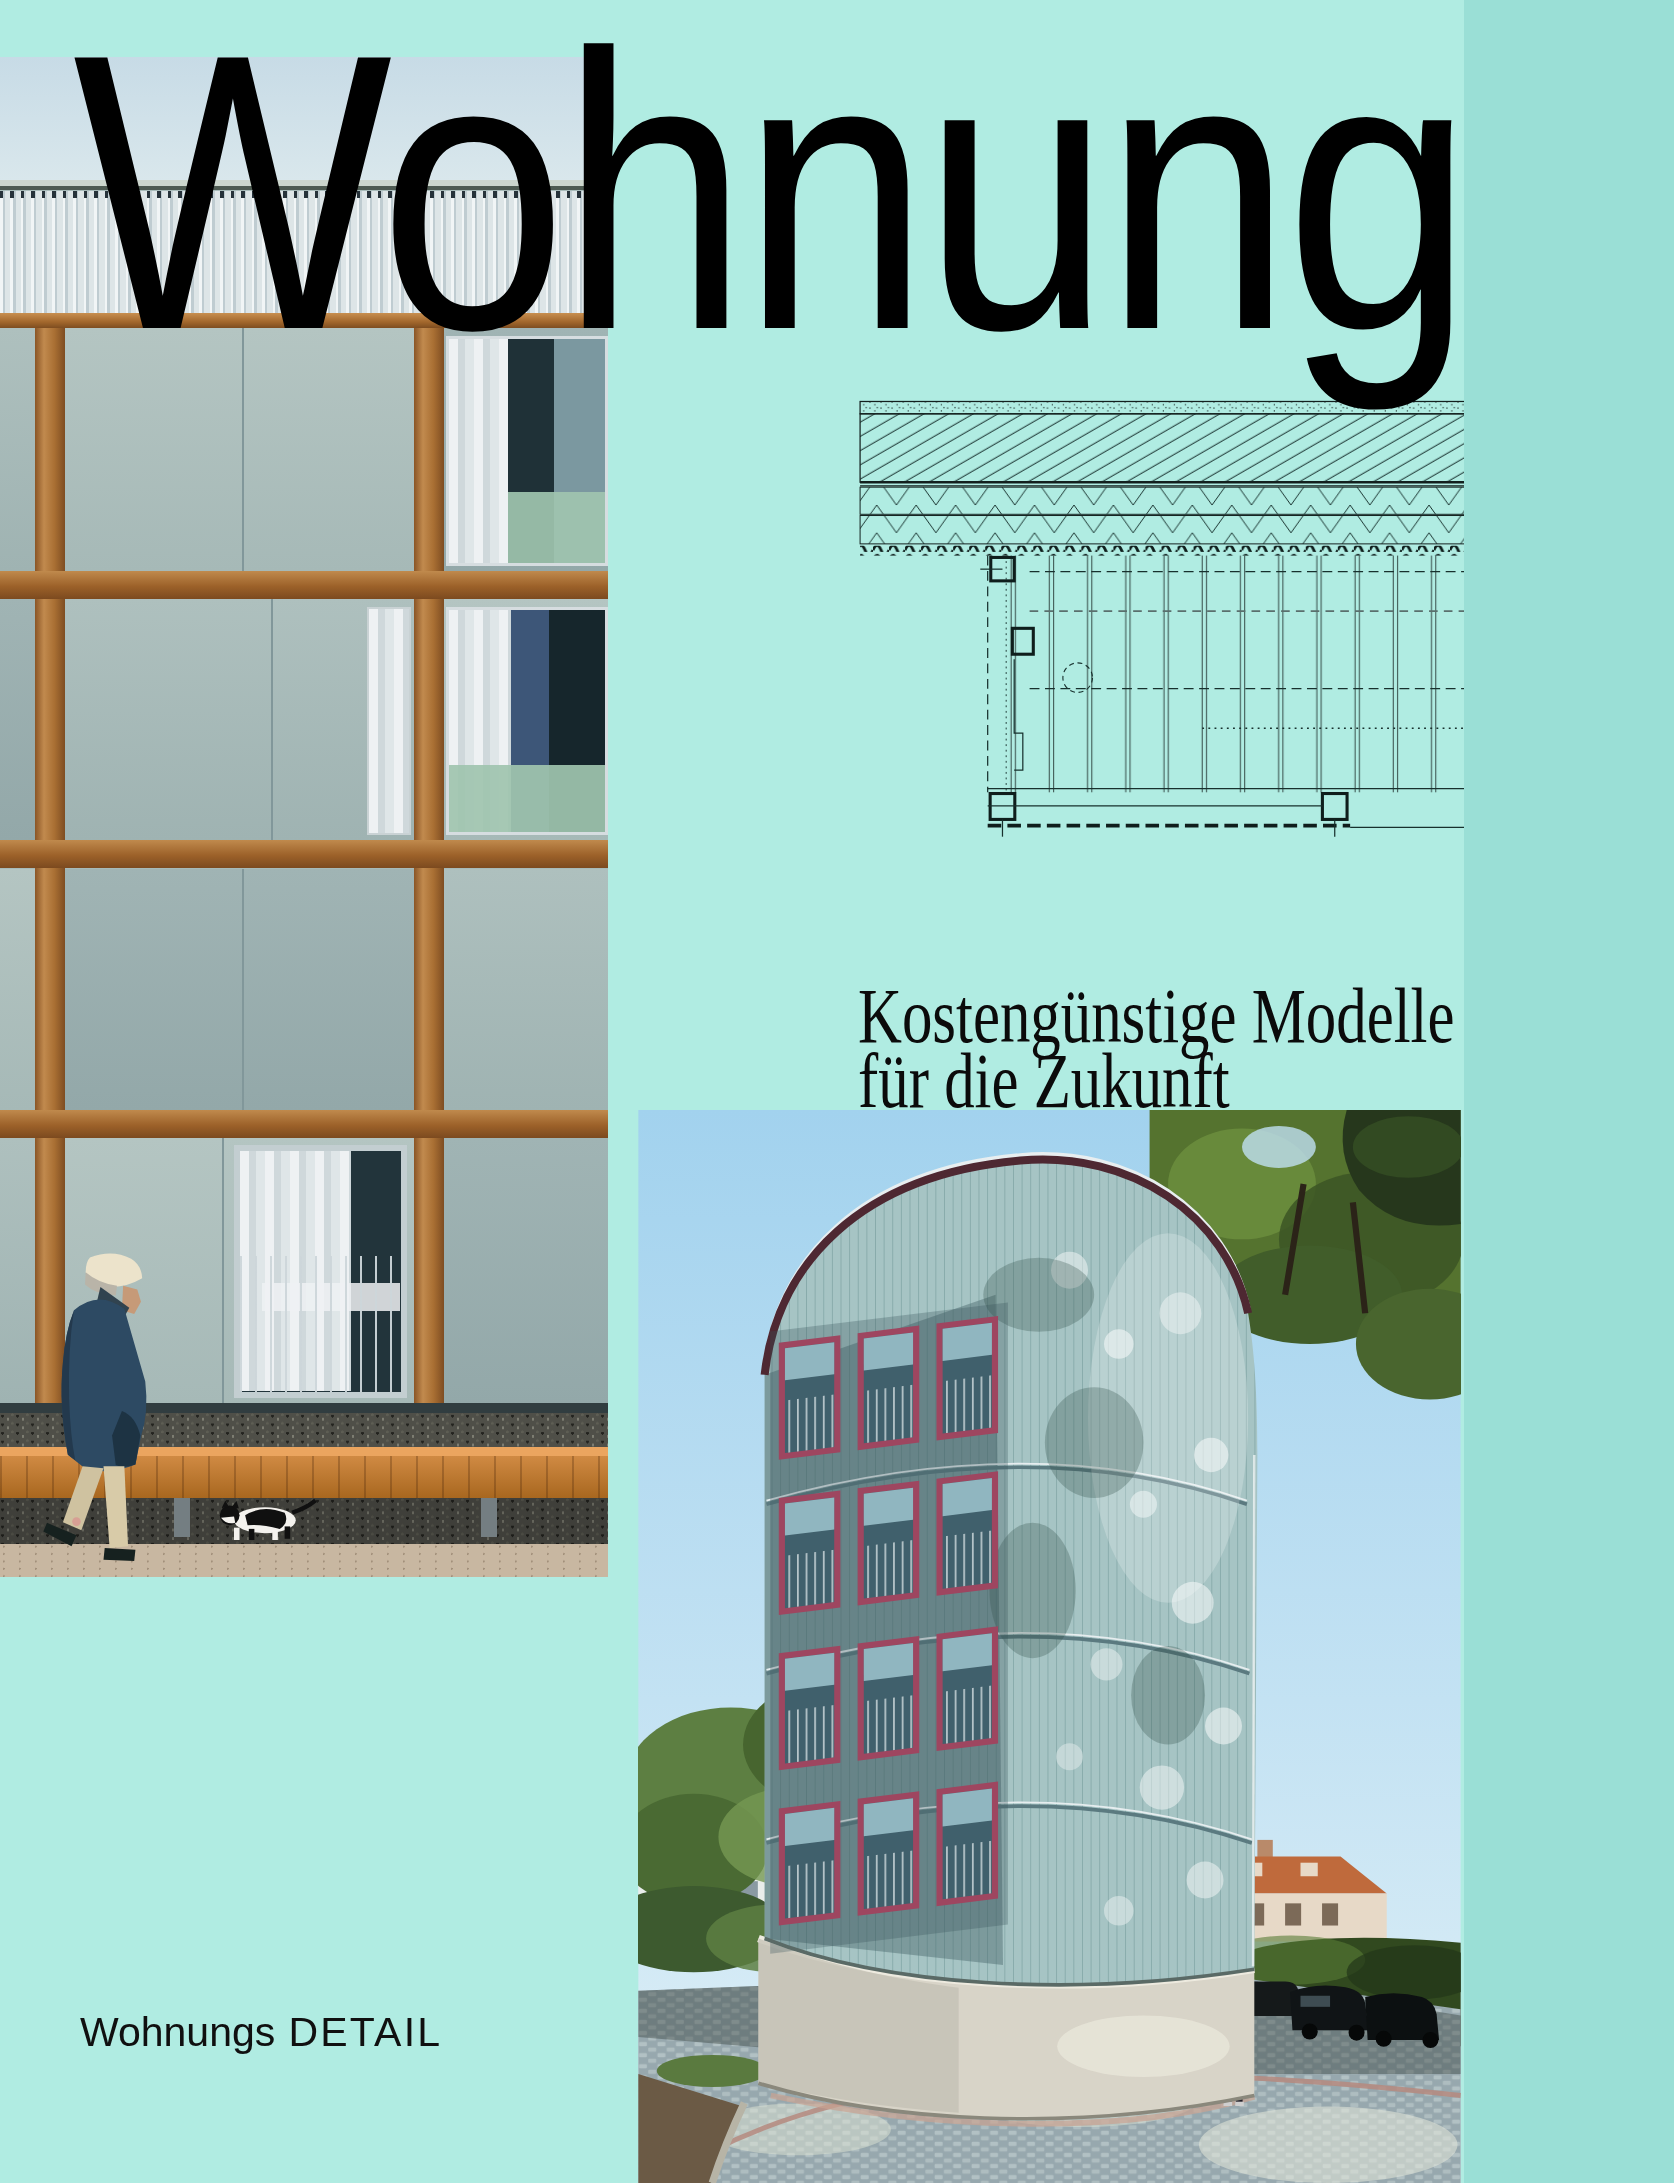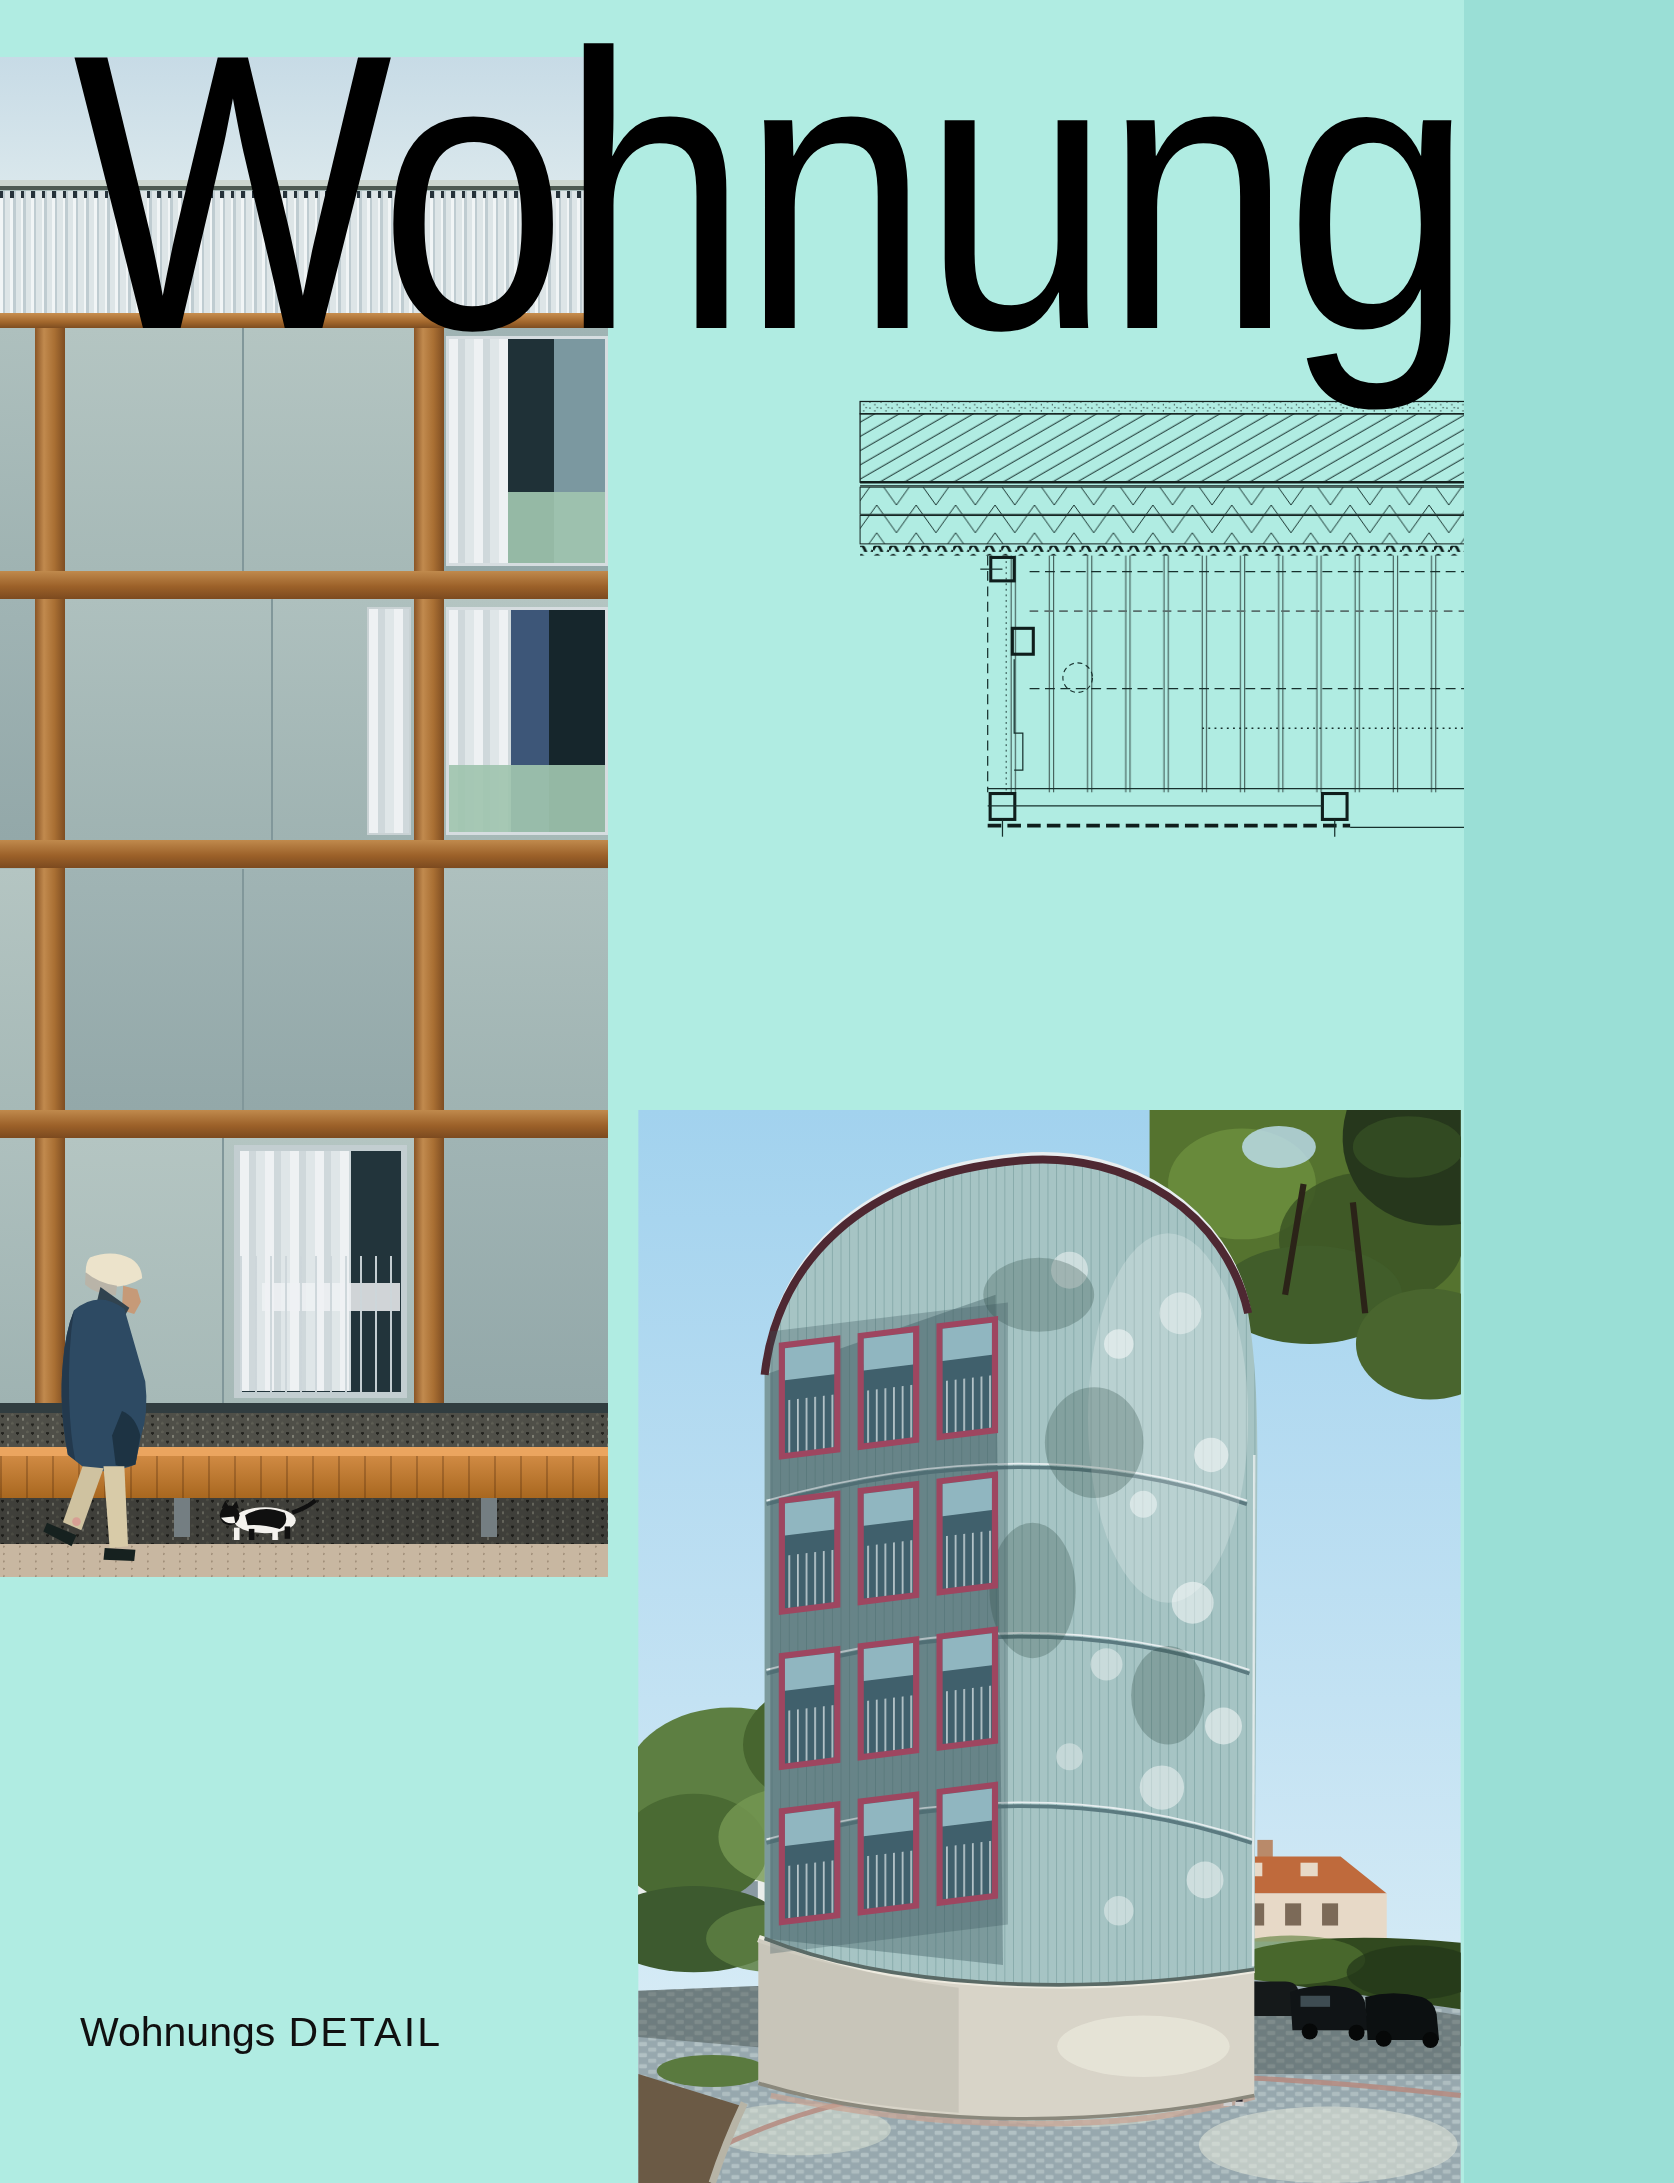--- a/index.html
+++ b/index.html
@@ -469,19 +469,23 @@
 
     <g>
       <path d="M1150 0 L1335 0 L1335 185 Q1230 200 1170 130 Q1130 70 1150 0 Z" fill="#26371c"></path>
       <ellipse cx="1250" cy="60" rx="90" ry="50" fill="#324a22"></ellipse>
     </g>
   </svg>
   </div>
 
   <div class="title-line" id="title1"><span class="tscale">Wohnungs</span></div>
 
+  <div class="subtitle">
+    <span class="sscale"><span>Kostengünstige Modelle</span><br>
+    <span>für die Zukunft</span></span>
+  </div>
 
   <div class="publisher">
     <span>Wohnungs</span><span class="brand">DETAIL</span>
   </div>
 
 </div>
 
 
 </body></html>

